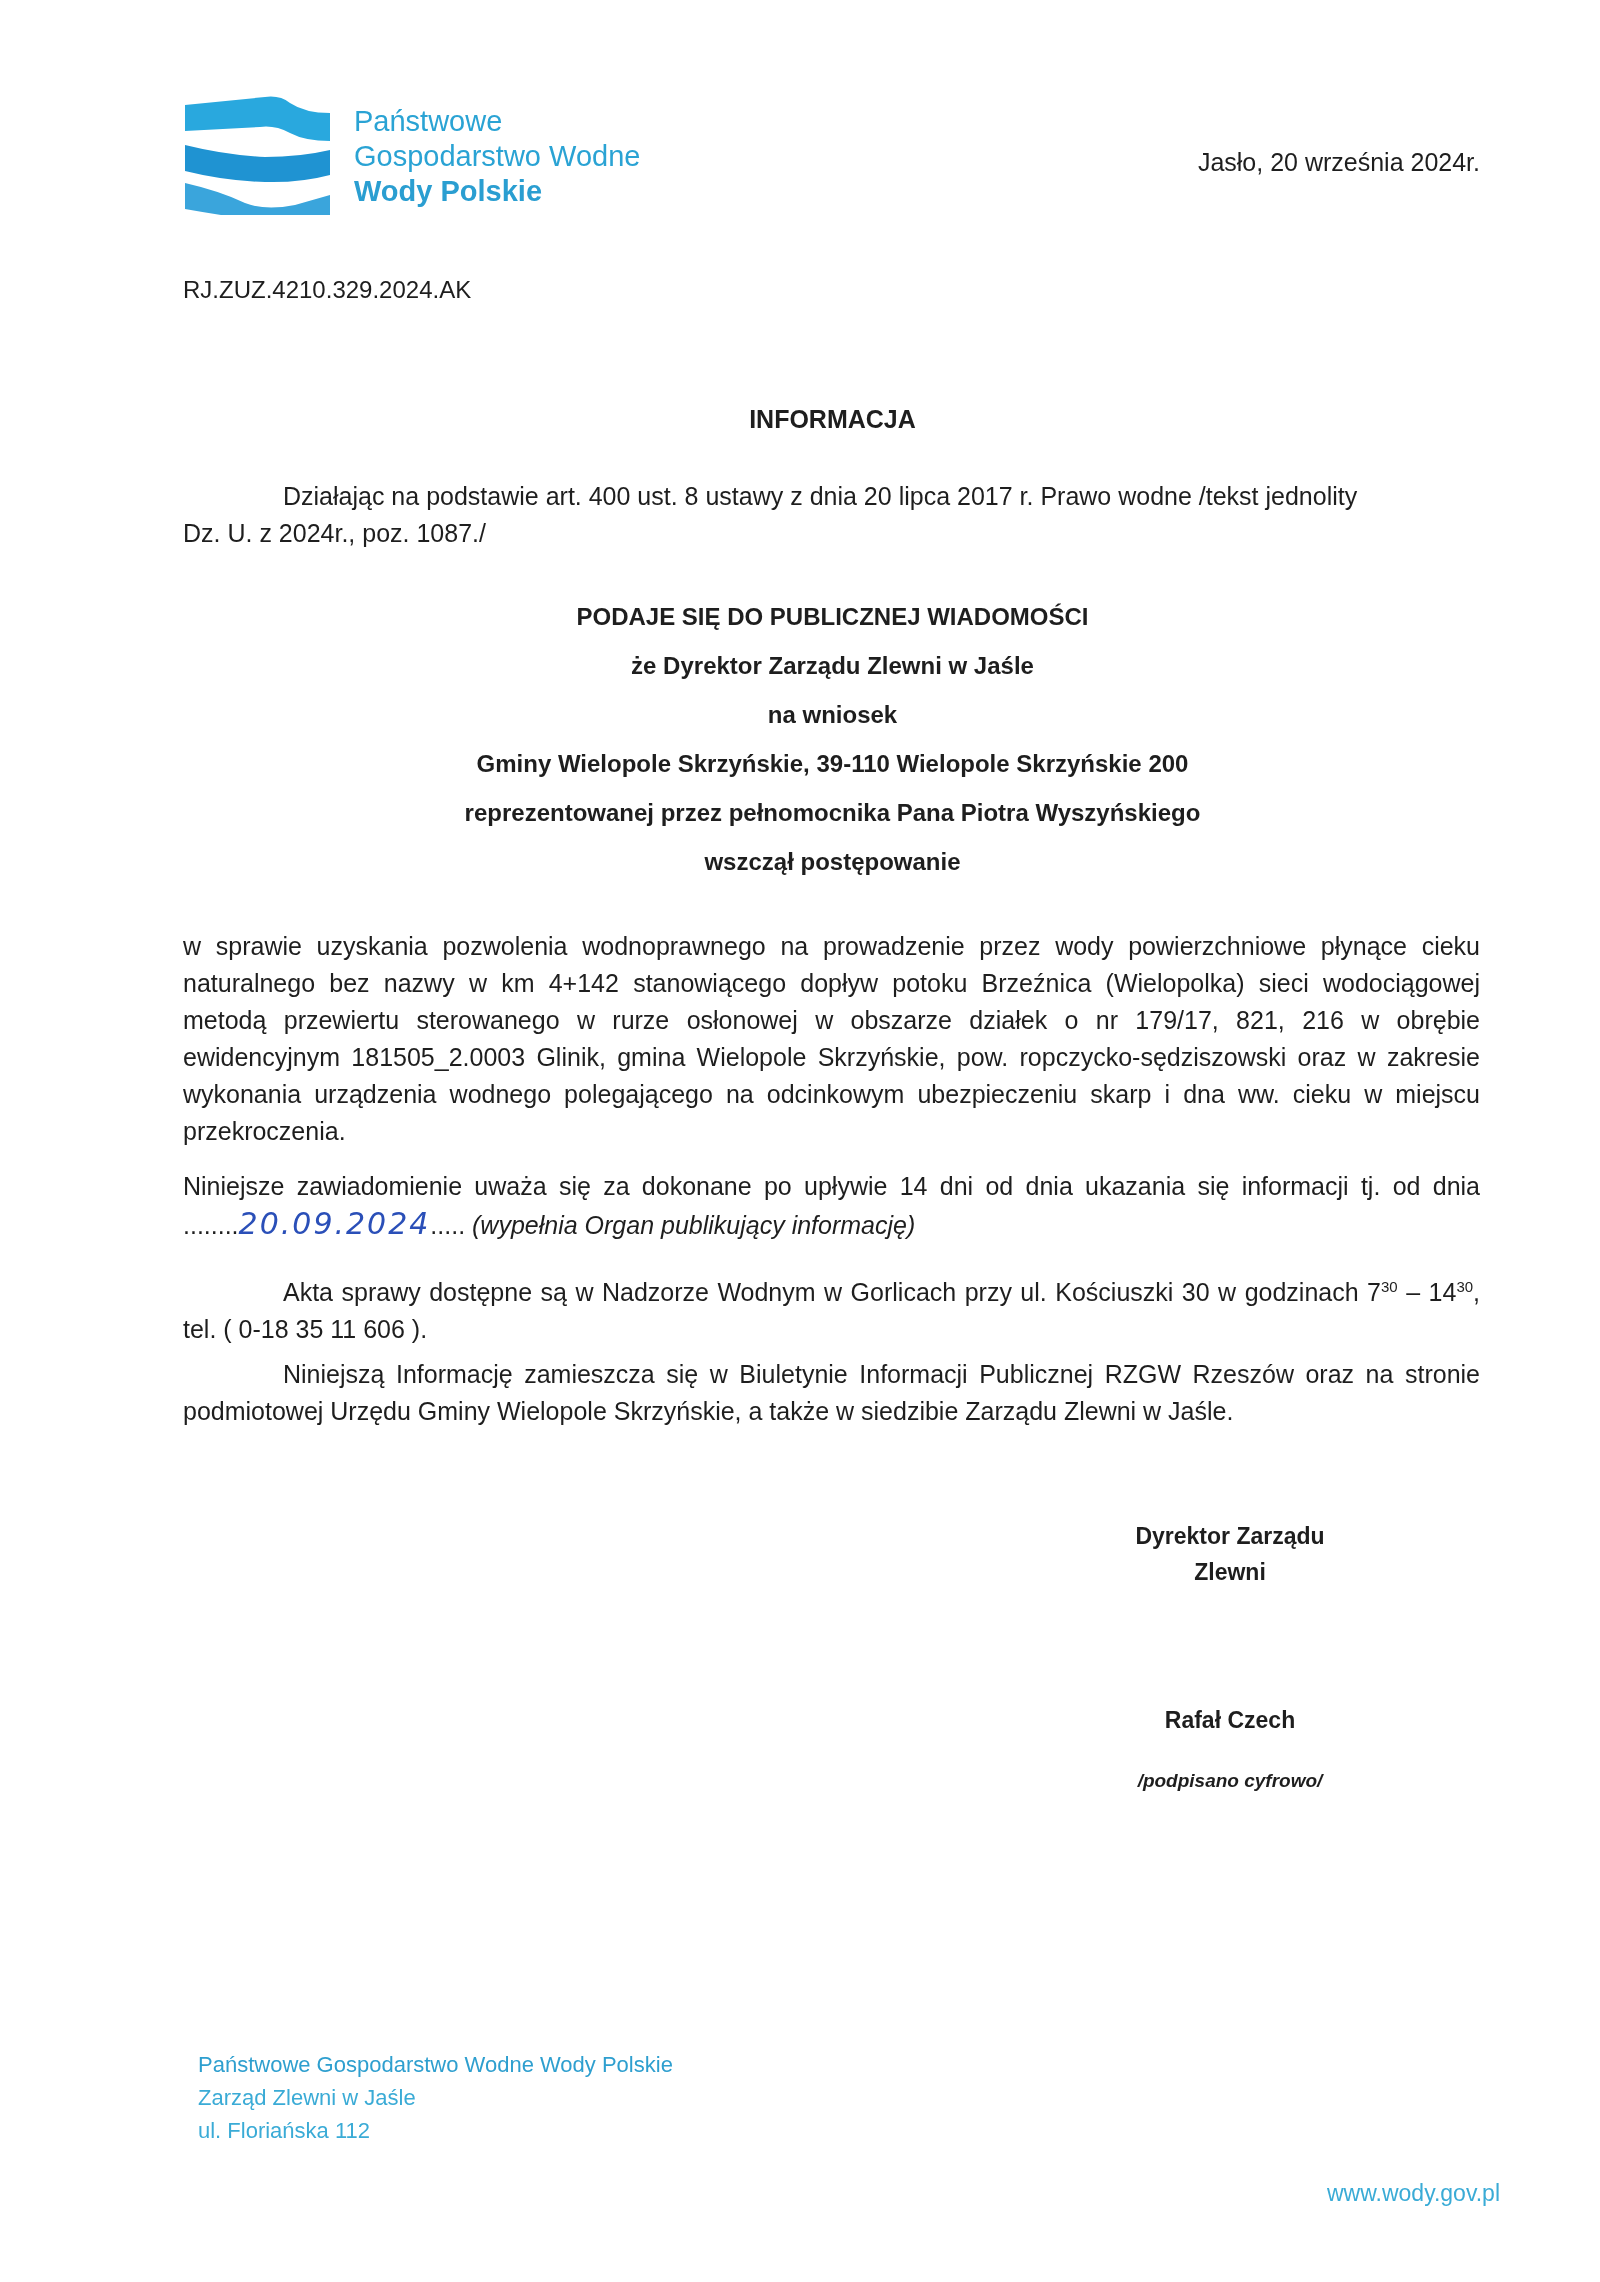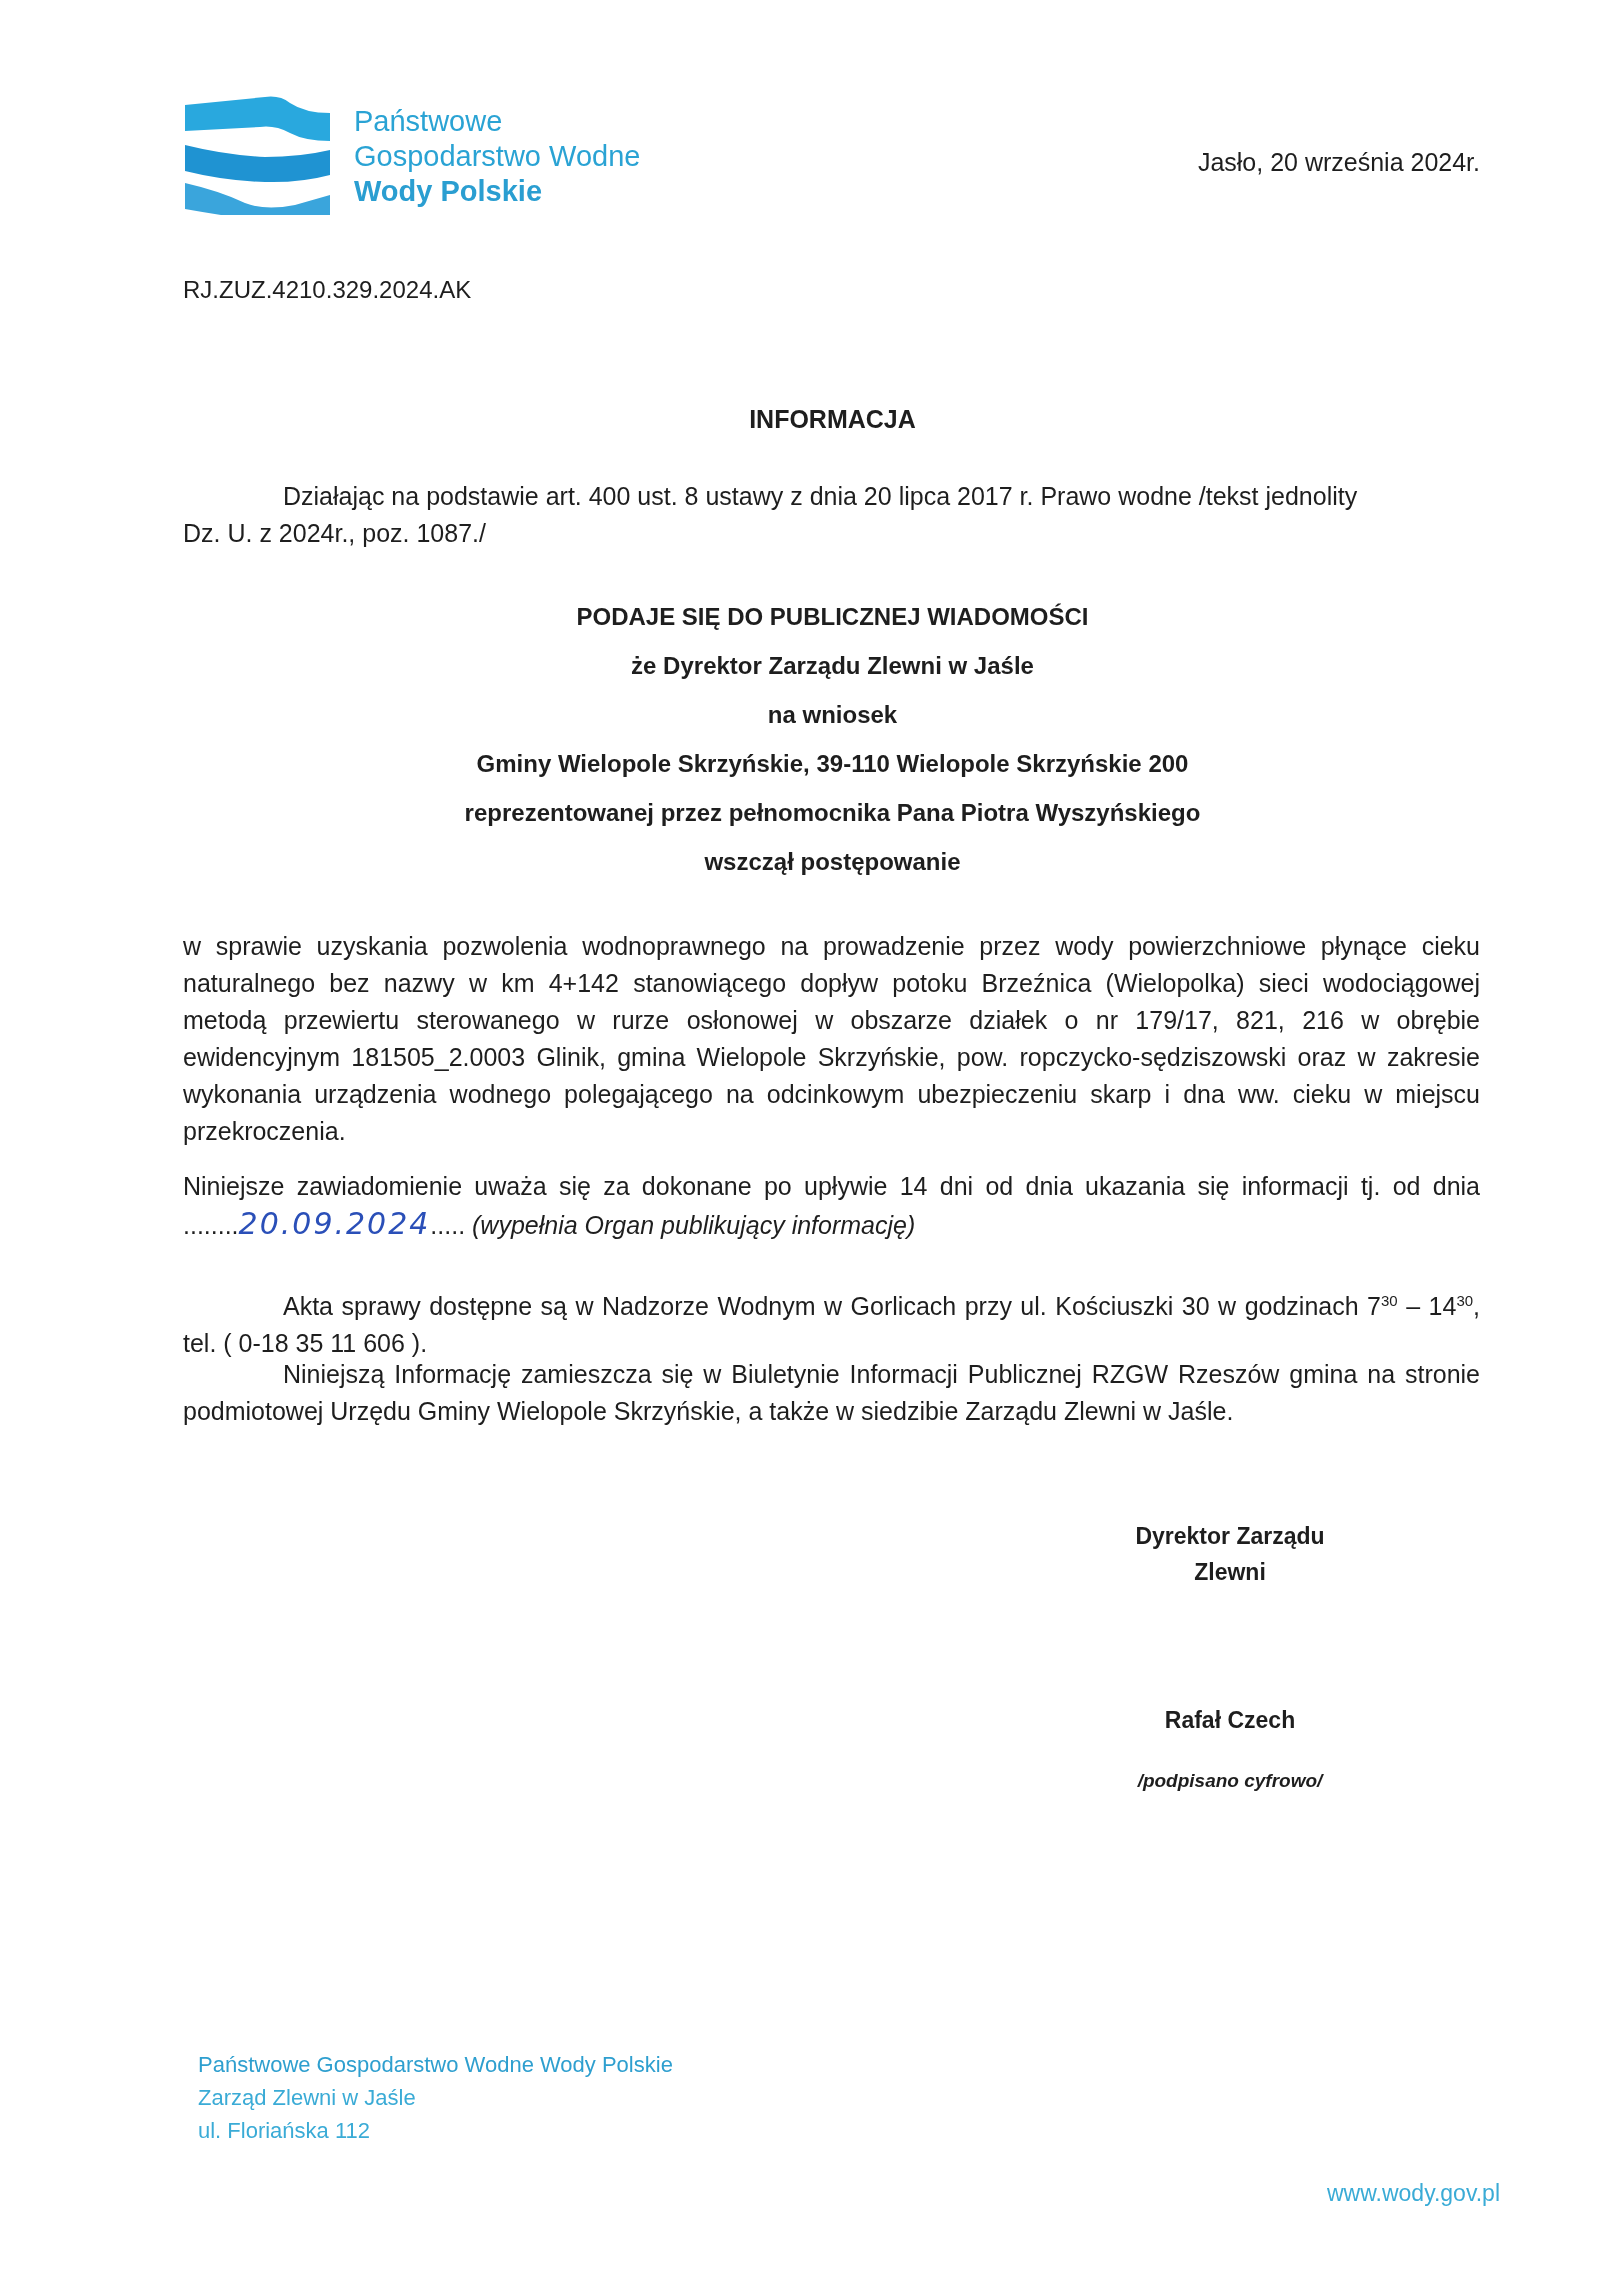--- a/index.html
+++ b/index.html
@@ -59,23 +59,23 @@
   <div>na wniosek</div>
   <div>Gminy Wielopole Skrzyńskie, 39-110 Wielopole Skrzyńskie 200</div>
   <div>reprezentowanej przez pełnomocnika Pana Piotra Wyszyńskiego</div>
   <div>wszczął postępowanie</div>
 </div>
 
 <div class="abs para" style="top:928px;">w sprawie uzyskania pozwolenia wodnoprawnego na prowadzenie przez wody powierzchniowe płynące cieku naturalnego bez nazwy w km 4+142 stanowiącego dopływ potoku Brzeźnica (Wielopolka) sieci wodociągowej metodą przewiertu sterowanego w rurze osłonowej w obszarze działek o nr 179/17, 821, 216 w obrębie ewidencyjnym 181505_2.0003 Glinik, gmina Wielopole Skrzyńskie, pow. ropczycko-sędziszowski oraz w zakresie wykonania urządzenia wodnego polegającego na odcinkowym ubezpieczeniu skarp i dna ww. cieku w miejscu przekroczenia.</div>
 
 <div class="abs para" style="top:1168px;"><span>Niniejsze zawiadomienie uważa się za dokonane po upływie 14 dni od dnia ukazania się informacji   tj. od dnia </span><span class="dots">........</span><span class="handwritten">20.09.2024</span><span class="dots">.....</span><i> (wypełnia Organ publikujący informację)</i></div>
 
-<div class="abs para indent" style="top:1274px;margin-top:14px;"><span>Akta sprawy dostępne są w Nadzorze Wodnym w Gorlicach przy ul. Kościuszki 30 w godzinach </span><span>7</span><sup>30</sup><span> – </span><span>14</span><sup>30</sup><span>, tel. ( 0-18 35 11 606 ).</span></div>
+<div class="abs para indent" style="top:1274px;"><span>Akta sprawy dostępne są w Nadzorze Wodnym w Gorlicach przy ul. Kościuszki 30 w godzinach </span><span>7</span><sup>30</sup><span> – </span><span>14</span><sup>30</sup><span>, tel. ( 0-18 35 11 606 ).</span></div>
 
-<div class="abs para indent" style="top:1356px;">Niniejszą Informację zamieszcza się w Biuletynie Informacji Publicznej RZGW Rzeszów gmina na stronie podmiotowej Urzędu Gminy Wielopole Skrzyńskie, a także w siedzibie Zarządu Zlewni w Jaśle.</div>
+<div class="abs para indent" style="top:1356px;">Niniejszą Informację zamieszcza się w Biuletynie Informacji Publicznej RZGW Rzeszów oraz na stronie podmiotowej Urzędu Gminy Wielopole Skrzyńskie, a także w siedzibie Zarządu Zlewni w Jaśle.</div>
 
 <div class="abs sign" style="top:1518px; line-height:36px;">
   <div>Dyrektor Zarządu</div>
   <div>Zlewni</div>
 </div>
 <div class="abs sign" style="top:1707px;">Rafał Czech</div>
 <div class="abs sign" style="top:1770px; font-size:19px; font-style:italic;">/podpisano cyfrowo/</div>
 
 <div class="abs footer">
   <div class="f1">Państwowe Gospodarstwo Wodne Wody Polskie</div>

